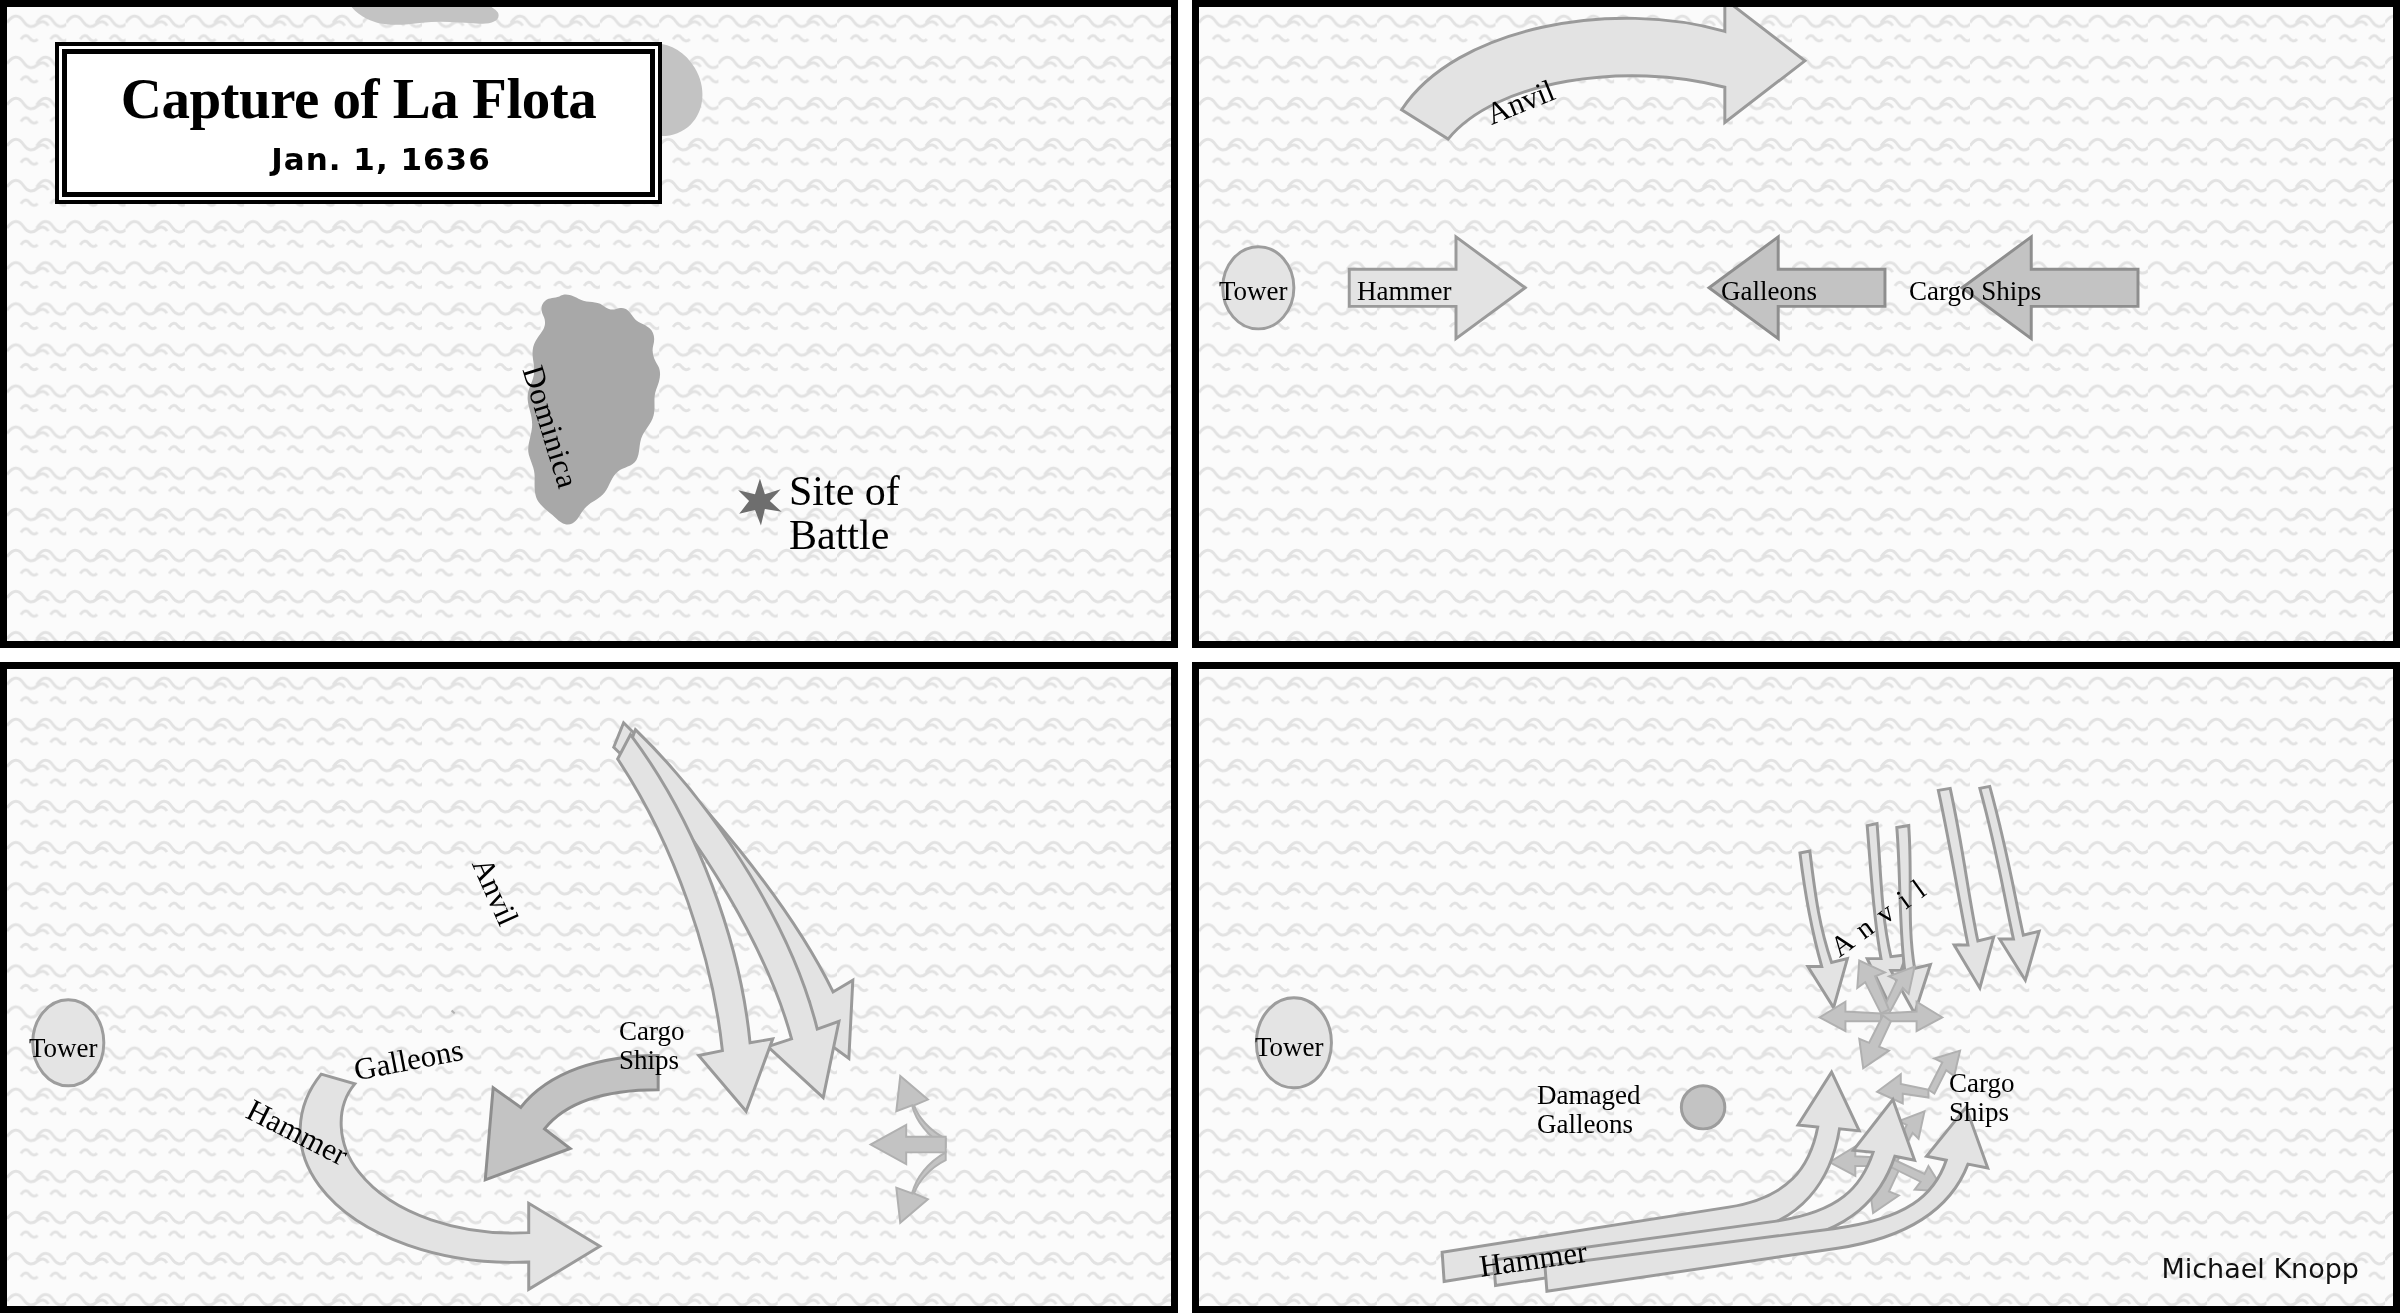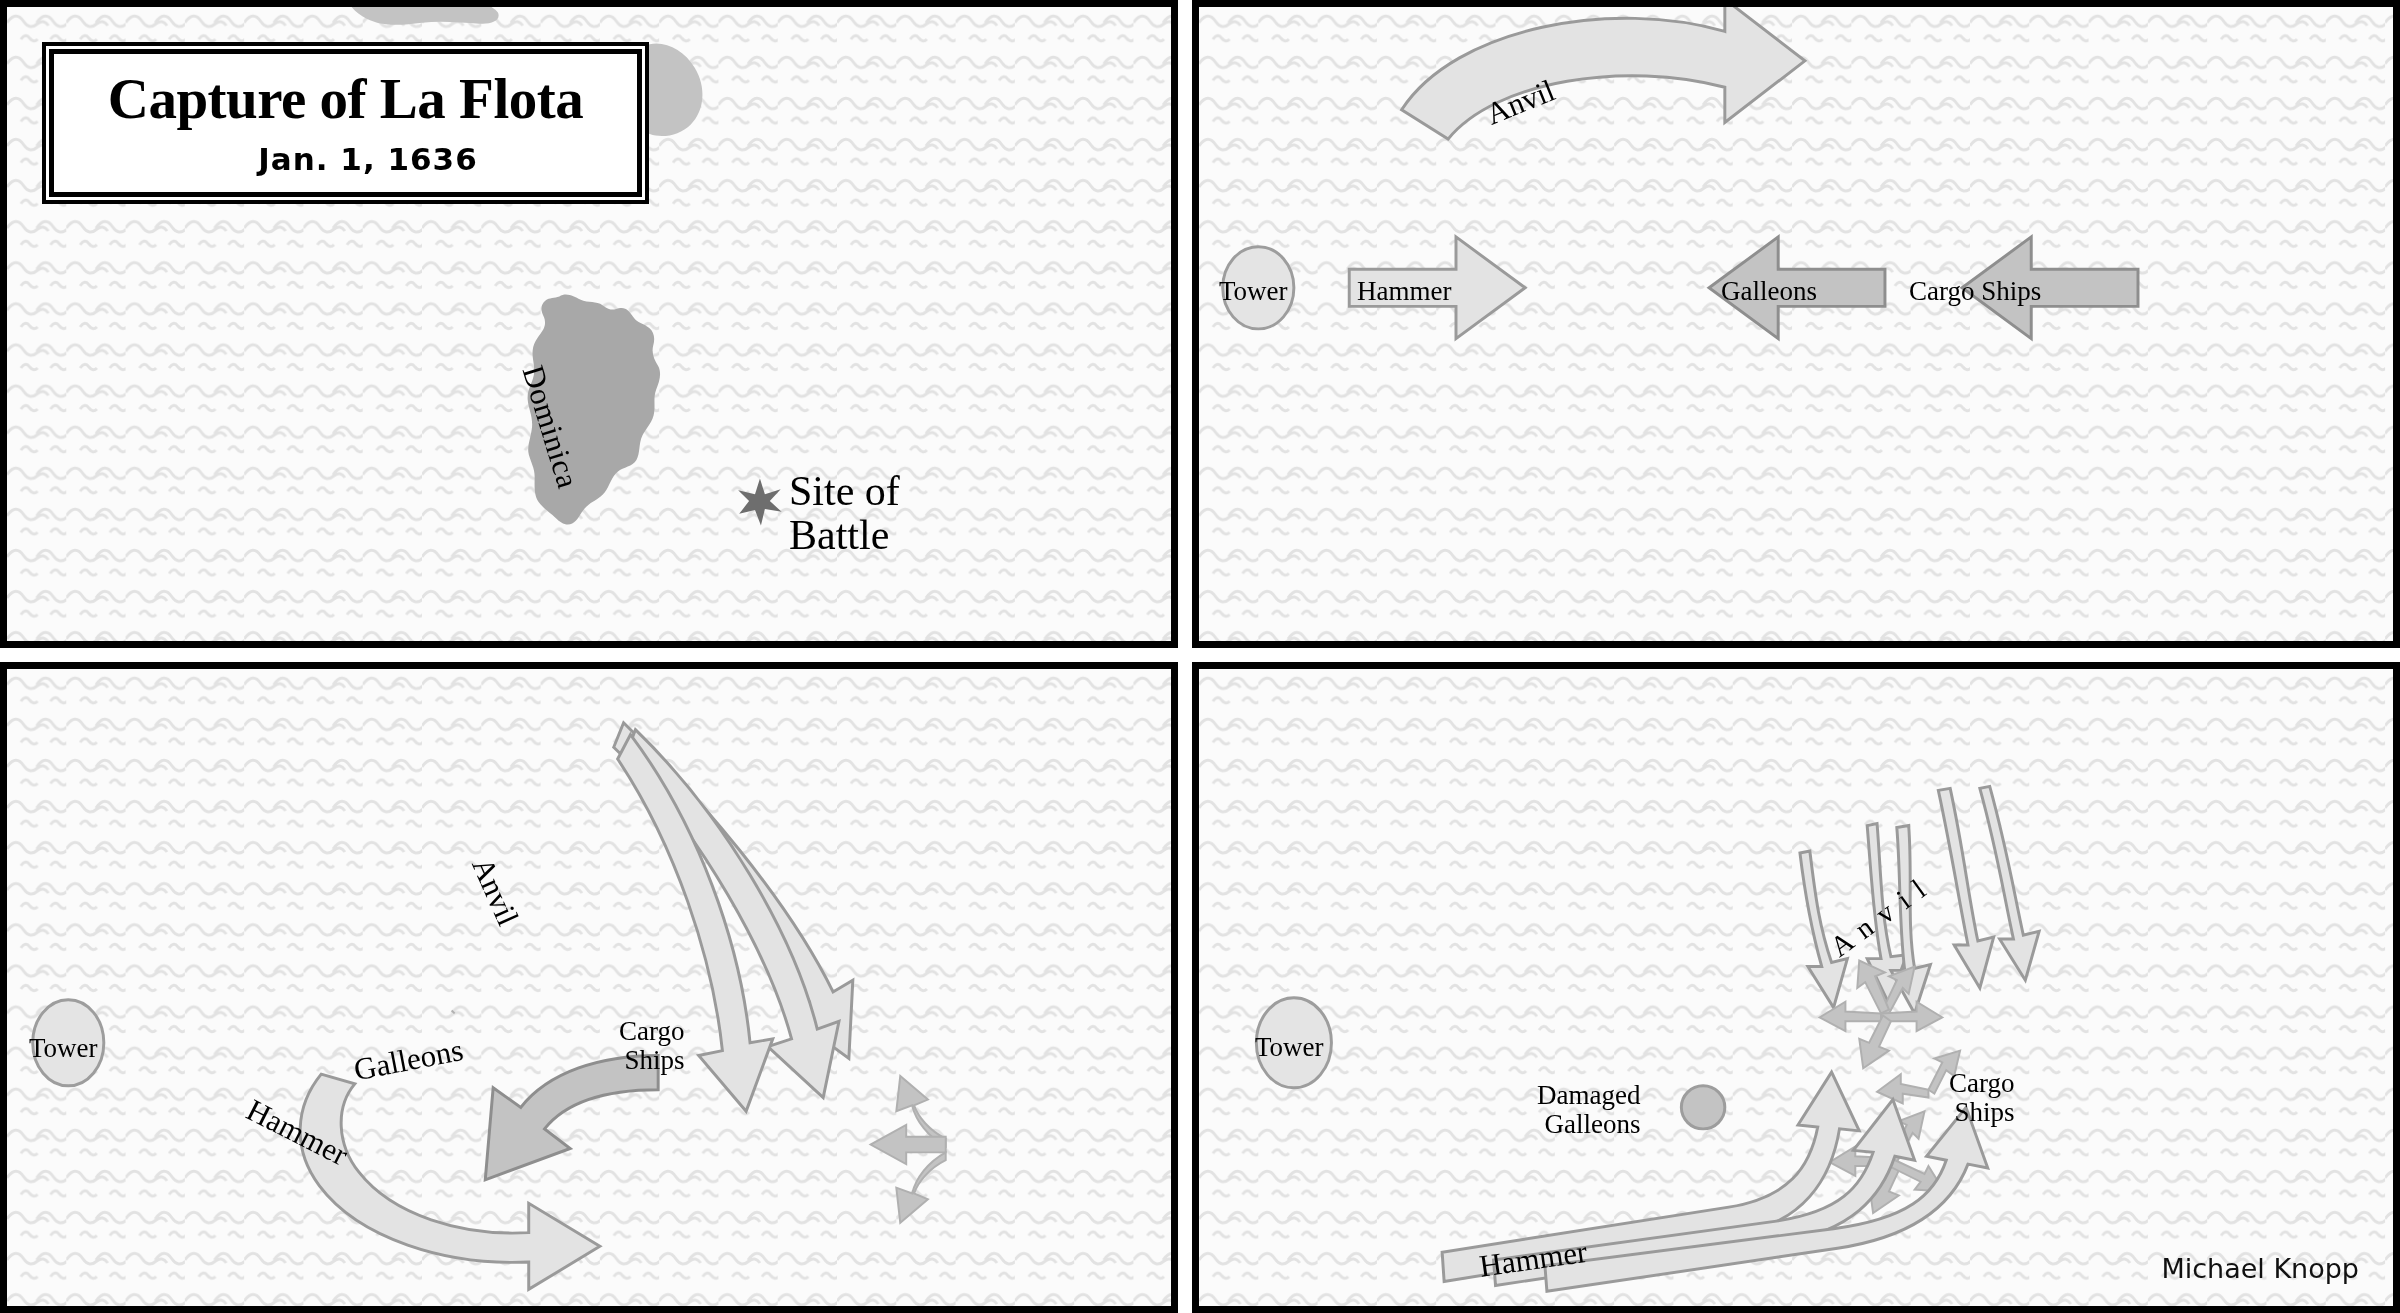--- a/index.html
+++ b/index.html
@@ -36,21 +36,21 @@
     position: absolute;
     inset: 0;
     width: 100%;
     height: 100%;
   }
   .psvg { position: absolute; left: 0; top: 0; width: 100%; height: 100%; }
 
   
   #title-box {
     position: absolute;
-    left: 42px;
+    left: 55px;
     top: 42px;
     width: 593px;
     height: 148px;
     background: #ffffff;
     border: 5px solid #000000;
     box-shadow: 0 0 0 3px #ffffff, 0 0 0 7px #000000;
     box-sizing: border-box;
     display: flex;
     flex-direction: column;
     align-items: center;
@@ -103,21 +103,21 @@
   .unit-label {
     position: absolute;
     font-family: Liberation Serif, serif;
     font-size: 27px;
     color: #000;
     white-space: pre;
     line-height: 1.06;
     z-index: 7;
     pointer-events: none;
   }
-  .unit-label.two-line { text-align: right; }
+  .unit-label.two-line { text-align: left; }
 
   .rotlabel {
     position: absolute;
     font-family: "Liberation Serif", "DejaVu Serif", serif;
     font-size: 31px;
     color: #000;
     white-space: pre;
     z-index: 7;
   }
 

